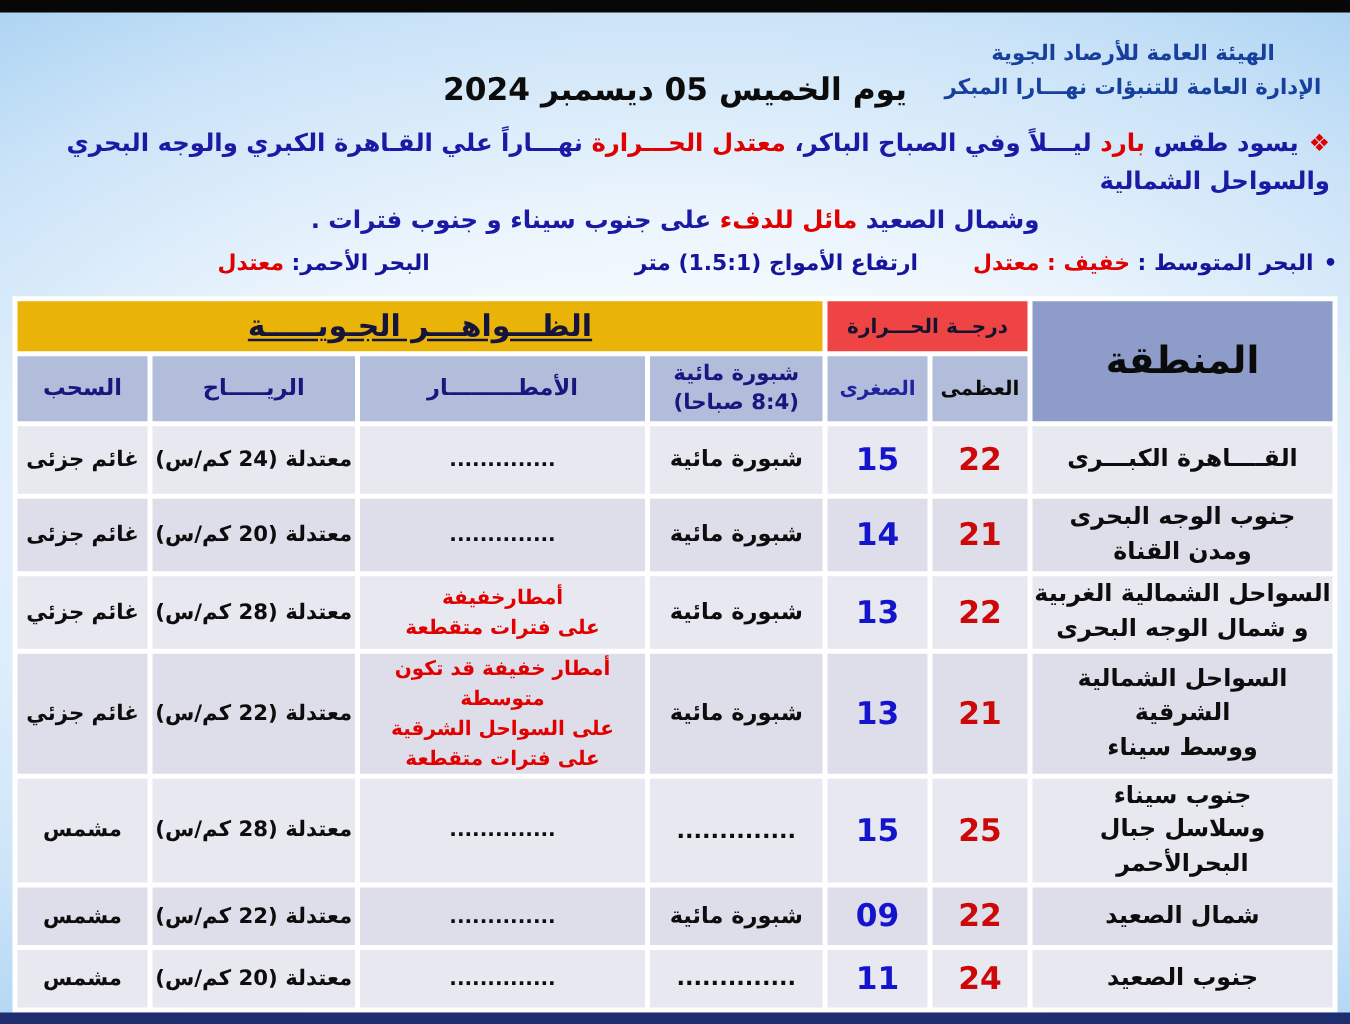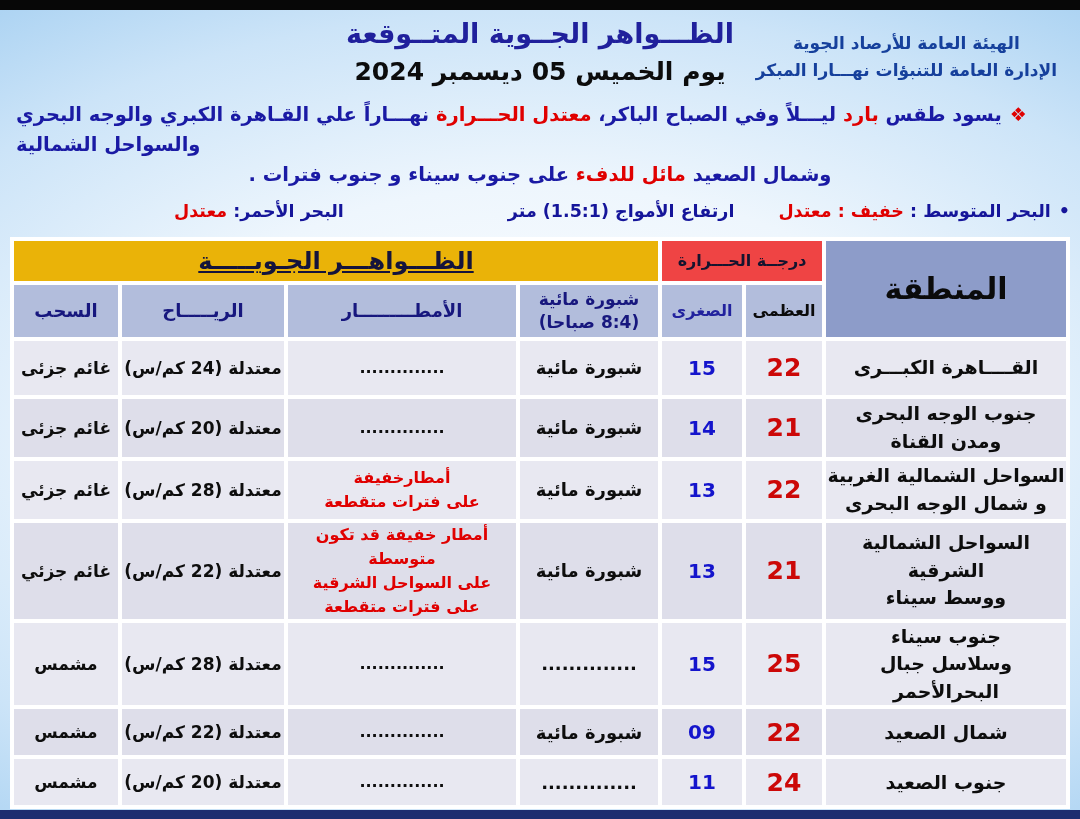--- a/index.html
+++ b/index.html
@@ -30,21 +30,21 @@
     border: 1px solid #a87f06;
   }
   .globe .ema { position: absolute; top: 1px; left: 0; right: 0; text-align: center; color: #ffffff; font-size: 8px; font-weight: bold; letter-spacing: 1px; }
   .globe .cloud { position: absolute; top: 4px; left: 0; right: 0; text-align: center; color: #2e7fd4; font-size: 28px; line-height: 32px; text-shadow: 0 0 1px #1b5fae; }
   .title { position: absolute; left: 0; right: 0; top: 8px; text-align: center; color: #20209c; font-size: 27px; font-weight: bold; }
   .date  { position: absolute; left: 0; right: 0; top: 47px; text-align: center; color: #0c0c0c; font-size: 25px; font-weight: bold; }
   .org   { position: absolute; right: 23px; top: 20px; text-align: center; color: #16409c; font-size: 17px; font-weight: bold; line-height: 1.6; }
 
   
   .summary { padding: 2px 16px 0; color: #1a1aa4; font-size: 19.5px; font-weight: bold; line-height: 1.55; }
-  .summary .l1 { text-align: left; }
+  .summary .l1 { text-align: right; }
   .summary .l2 { text-align: center; }
   .red { color: #e00000; }
   .summary .bullet { color: #e00000; margin-left: 8px; font-size: 19px; }
 
   
   .sea { display: flex; margin-top: 10px; padding: 0 10px; color: #15159a; font-weight: bold; font-size: 17.5px; }
   .sea .half { flex: 1; display: flex; justify-content: center; align-items: baseline; gap: 44px; white-space: nowrap; }
   .sea .bullet { color: #15159a; margin-left: 8px; }
 
   
@@ -55,34 +55,33 @@
   .th-temp   { background: #ef4444; color: #14142e; font-size: 16px; }
   .th-phen   { background: #eab308; color: #14143c; font-size: 24px; text-decoration: underline; }
   .sub th    { background: #b2bddc; color: #17177e; font-size: 18px; }
   .sub .th-max { color: #0b0b0b; font-size: 16px; }
   .sub .th-min { color: #22229e; font-size: 16px; }
   .sub .th-fog { font-size: 17px; line-height: 1.35; }
   tbody td { background: #e8e8f1; color: #0d0d0d; }
   tbody tr:nth-child(even) td { background: #dedeea; }
   td.region { font-size: 19px; line-height: 1.45; }
   td.tmax { color: #cc0808; font-size: 25px; }
-  td.tmin { color: #1414cc; font-size: 20px; text-align: center; }
+  td.tmin { color: #1414cc; font-size: 25px; text-align: center; }
   td.fog { font-size: 18px; }
   td.rain { font-size: 16px; line-height: 1.5; }
   td.rain.rain-red { color: #e00000; }
   td.wind { font-size: 17px; }
   td.clouds { font-size: 17px; }
 </style>
 </head>
 <body>
 
 <div class="topbar"></div>
 
 <div class="header">
-  <div class="title">الظـــواهر الجــوية المتــوقعة</div>
   <div class="date">يوم  الخميس 05 ديسمبر 2024</div>
   <div class="org">
     <div>الهيئة العامة للأرصاد الجوية</div>
     <div>الإدارة العامة للتنبؤات نهـــارا المبكر</div>
   </div>
 </div>
 
 <div class="summary">
   <div class="l1">
     <span class="bullet">❖</span><span>يسود طقس </span><span class="red">بارد</span><span> ليـــلاً وفي الصباح الباكر، </span><span class="red">معتدل الحـــرارة</span><span> نهـــاراً علي القـاهرة الكبري والوجه البحري والسواحل الشمالية</span>

